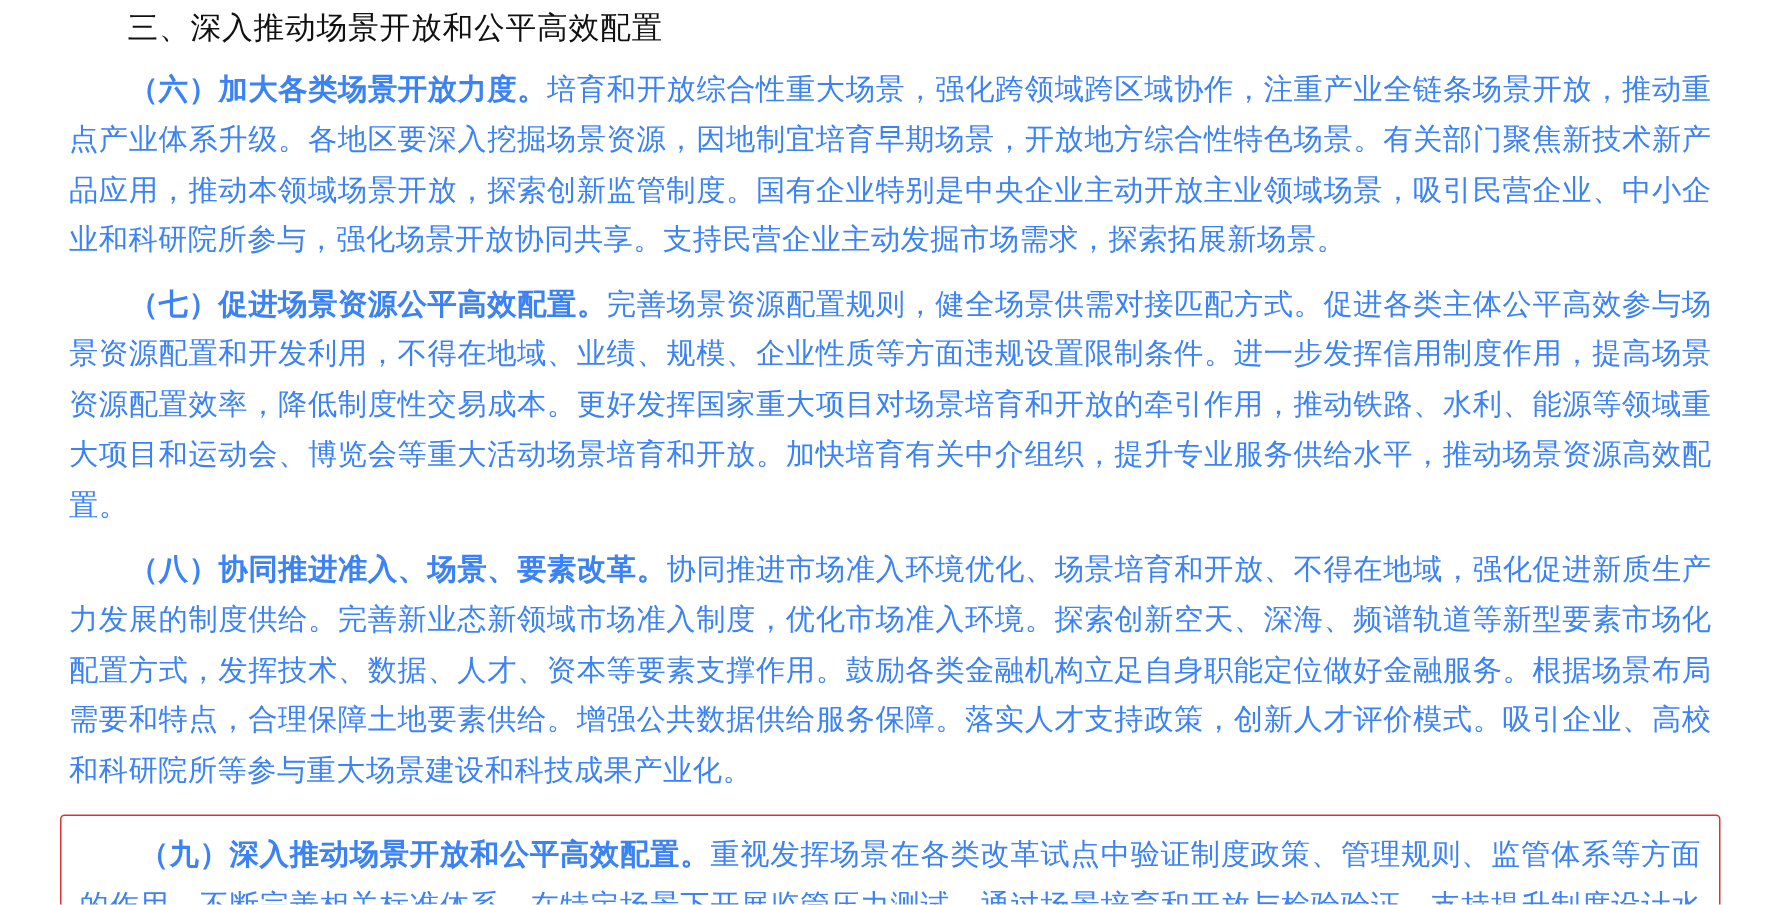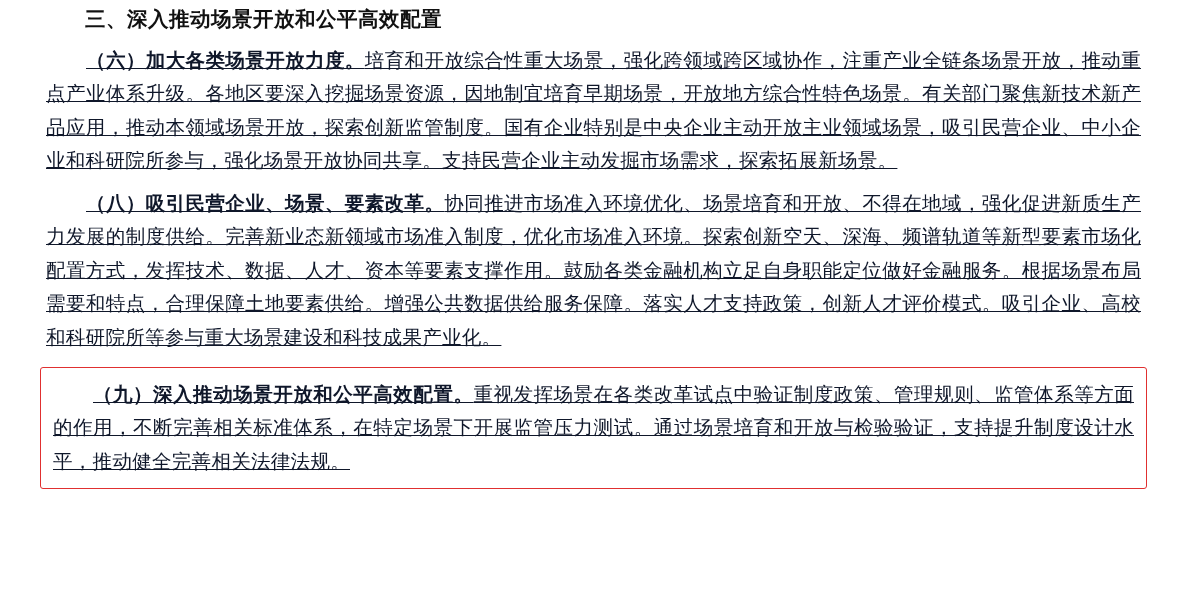--- a/index.html
+++ b/index.html
@@ -16,37 +16,36 @@
   }
   .page {
     position: relative;
     width: 1187px;
     height: 603px;
     box-sizing: border-box;
     padding: 0 40px 0 40px;
   }
   .section-heading {
     font-size: 20.5px;
-    font-weight: bold;
+    font-weight: normal;
     line-height: 1.5;
     margin: 4px 0 0 45px;
     letter-spacing: 0.5px;
     color: #111111;
   }
   .para {
     font-size: 19.5px;
     line-height: 1.72;
     text-align: justify;
     text-justify: inter-ideograph;
     margin: 9px 0 0 0;
     padding: 0 6px 0 6px;
     text-indent: 40px;
-    color: #0f172a;
+    color: #3b82f6;
     letter-spacing: 0.3px;
-    text-decoration: underline;
   }
   .highlight-box {
     position: relative;
     margin: 12px 0 0 0;
     border: 1.6px solid #e03030;
     border-radius: 3px;
     padding: 6px 10px 10px 10px;
     box-sizing: border-box;
   }
   .highlight-box .para {
@@ -59,20 +58,21 @@
 </style>
 </head>
 <body>
 
 <div class="page">
 
   <div class="section-heading">三、深入推动场景开放和公平高效配置</div>
 
   <p class="para"><span class="bold-lead">（六）加大各类场景开放力度。</span><span>培育和开放综合性重大场景，强化跨领域跨区域协作，注重产业全链条场景开放，推动重点产业体系升级。各地区要深入挖掘场景资源，因地制宜培育早期场景，开放地方综合性特色场景。有关部门聚焦新技术新产品应用，推动本领域场景开放，探索创新监管制度。国有企业特别是中央企业主动开放主业领域场景，吸引民营企业、中小企业和科研院所参与，强化场景开放协同共享。支持民营企业主动发掘市场需求，探索拓展新场景。</span></p>
 
+  <p class="para"><span class="bold-lead">（七）促进场景资源公平高效配置。</span><span>完善场景资源配置规则，健全场景供需对接匹配方式。促进各类主体公平高效参与场景资源配置和开发利用，不得在地域、业绩、规模、企业性质等方面违规设置限制条件。进一步发挥信用制度作用，提高场景资源配置效率，降低制度性交易成本。更好发挥国家重大项目对场景培育和开放的牵引作用，推动铁路、水利、能源等领域重大项目和运动会、博览会等重大活动场景培育和开放。加快培育有关中介组织，提升专业服务供给水平，推动场景资源高效配置。</span></p>
 
-  <p class="para"><span class="bold-lead">（八）吸引民营企业、场景、要素改革。</span><span>协同推进市场准入环境优化、场景培育和开放、不得在地域，强化促进新质生产力发展的制度供给。完善新业态新领域市场准入制度，优化市场准入环境。探索创新空天、深海、频谱轨道等新型要素市场化配置方式，发挥技术、数据、人才、资本等要素支撑作用。鼓励各类金融机构立足自身职能定位做好金融服务。根据场景布局需要和特点，合理保障土地要素供给。增强公共数据供给服务保障。落实人才支持政策，创新人才评价模式。吸引企业、高校和科研院所等参与重大场景建设和科技成果产业化。</span></p>
+  <p class="para"><span class="bold-lead">（八）协同推进准入、场景、要素改革。</span><span>协同推进市场准入环境优化、场景培育和开放、不得在地域，强化促进新质生产力发展的制度供给。完善新业态新领域市场准入制度，优化市场准入环境。探索创新空天、深海、频谱轨道等新型要素市场化配置方式，发挥技术、数据、人才、资本等要素支撑作用。鼓励各类金融机构立足自身职能定位做好金融服务。根据场景布局需要和特点，合理保障土地要素供给。增强公共数据供给服务保障。落实人才支持政策，创新人才评价模式。吸引企业、高校和科研院所等参与重大场景建设和科技成果产业化。</span></p>
 
   <div class="highlight-box" style="border-color: rgb(224, 48, 48);">
     <p class="para"><span class="bold-lead">（九）深入推动场景开放和公平高效配置。</span><span>重视发挥场景在各类改革试点中验证制度政策、管理规则、监管体系等方面的作用，不断完善相关标准体系，在特定场景下开展监管压力测试。通过场景培育和开放与检验验证，支持提升制度设计水平，推动健全完善相关法律法规。</span></p>
   </div>
 
 </div>
 
 </body></html>

